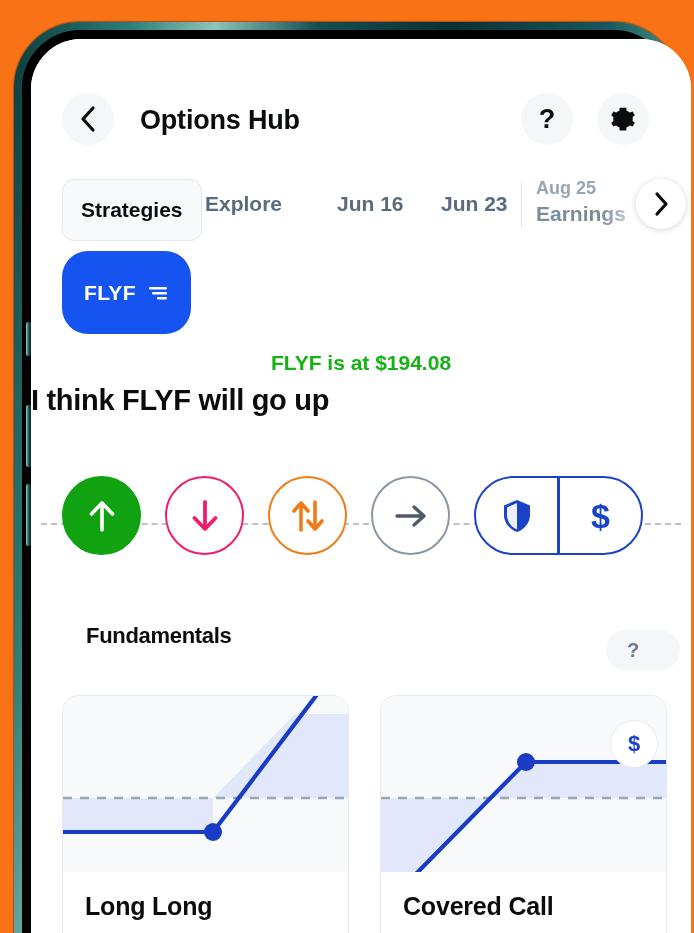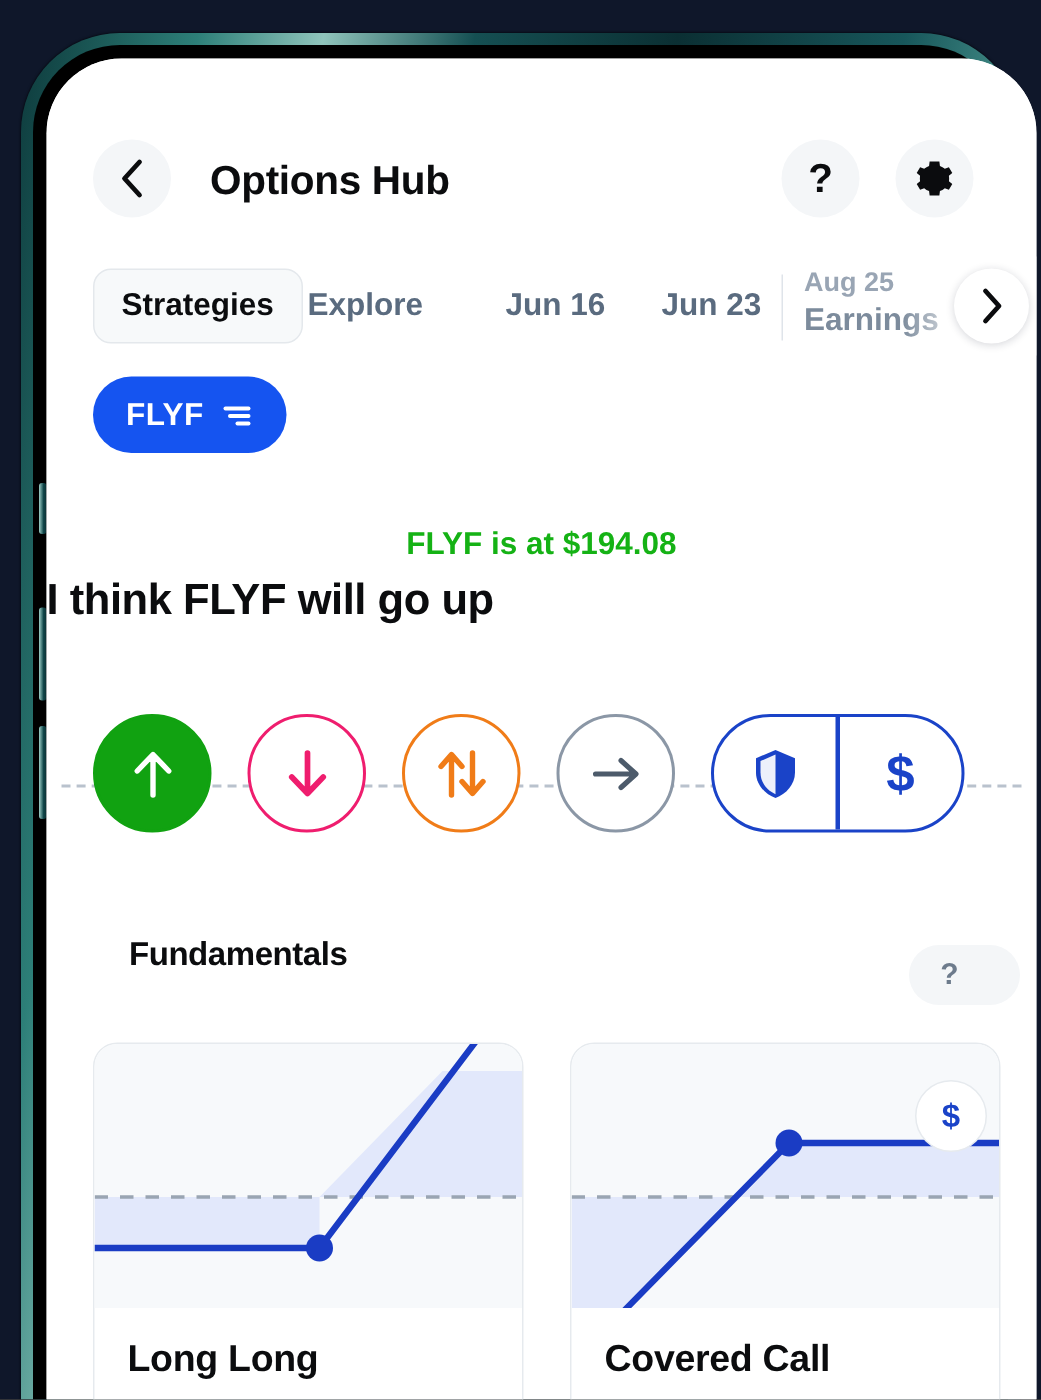--- a/index.html
+++ b/index.html
@@ -1,18 +1,18 @@
 <!DOCTYPE html>
 <html><head>
 <meta charset="utf-8">
 <style>
   html,body{margin:0;padding:0;background:#000;}
   body{width:694px;height:933px;overflow:hidden;font-family:"Liberation Sans",sans-serif;}
 
-  .stage{position:relative;width:694px;height:933px;background:#0f172a;overflow:hidden;}
+  .stage{position:relative;width:694px;height:933px;background:#f97316;overflow:hidden;}
 
   
   .phone-frame{
     position:absolute;left:14px;top:22px;width:666px;height:1000px;
     border-radius:66px;
     background:linear-gradient(100deg,#0d3a3c 0%,#2d7f78 14%,#8fc4bb 24%,#154f52 36%,#0b2f33 52%,#17565a 70%,#59a79d 84%,#0e3a3d 100%);
     box-shadow:0 0 2px #000;
   }
   .phone-frame-inner{
     position:absolute;left:8px;top:8px;right:8px;bottom:8px;
@@ -48,21 +48,21 @@
   }
 
   
   .tabs{position:absolute;left:0;top:132px;width:660px;height:66px;}
   .tab{
     position:absolute;top:9px;height:48px;display:flex;align-items:center;
     font-size:21px;font-weight:700;color:#5a6b7f;white-space:nowrap;
   }
   .tab.active{
     color:#0b0c0e;background:#f7f9fa;border:1px solid #e4e8ec;border-radius:12px;
-    padding:2px 18px;top:8px;height:50px;box-sizing:border-box;
+    padding:2px 18px;top:8px;height:62px;box-sizing:border-box;
   }
   .tab-strategies{left:31px;}
   .tab-explore{left:174px;}
   .tab-jun16{left:306px;}
   .tab-jun23{left:410px;}
   .tab-divider{position:absolute;left:490px;top:12px;width:1px;height:44px;background:#dfe4ea;}
   .tab-earn{
     position:absolute;left:505px;top:4px;width:110px;
     font-size:19px;font-weight:700;color:#8e9bab;line-height:26px;
   }
@@ -75,21 +75,21 @@
   .tabs-next{
     position:absolute;left:605px;top:8px;width:50px;height:50px;border-radius:50%;
     background:#fff;box-shadow:0 1px 6px rgba(20,30,50,.18);
     display:flex;align-items:center;justify-content:center;
   }
 
   
   .ticker-pill{
     position:absolute;left:31px;top:212px;height:51px;border-radius:26px;
     background:#1council;background:#1554f0;display:flex;align-items:center;
-    padding:0 22px;gap:11px;
+    padding:16px 22px;gap:11px;
   }
   .ticker-pill .sym{color:#fff;font-size:21px;font-weight:700;letter-spacing:.3px;}
 
   
   .quote{
     position:absolute;left:0;top:312px;width:660px;text-align:center;
     font-size:21px;font-weight:700;color:#15b215;
   }
   .headline{
     position:absolute;left:0;top:345px;width:660px;

